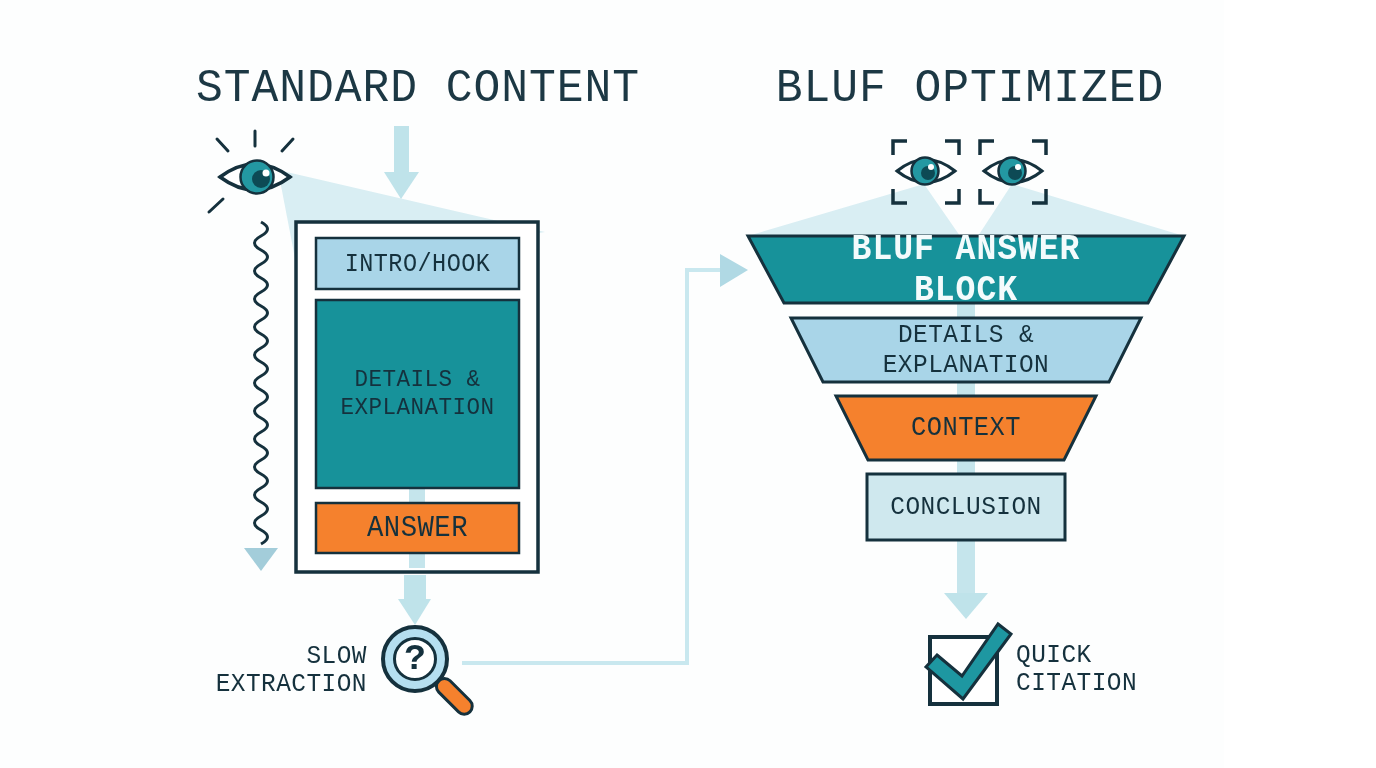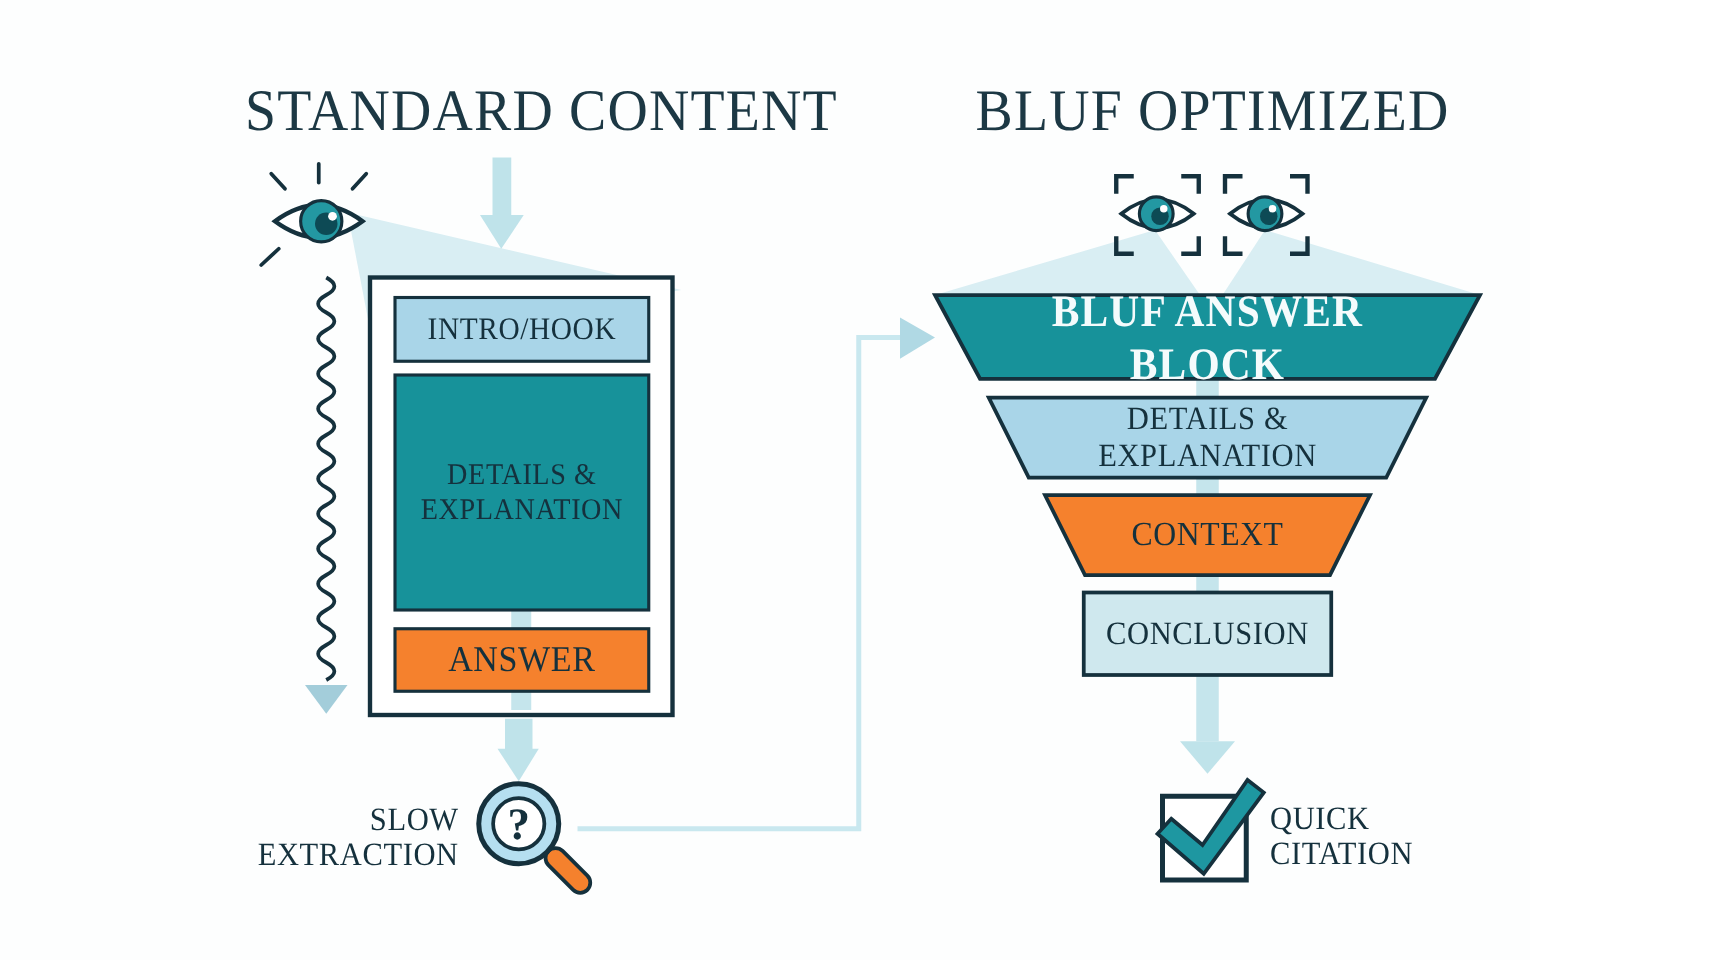--- a/index.html
+++ b/index.html
@@ -8,21 +8,21 @@
     --lblue:#a9d5e8;
     --pale:#cfe8ee;
     --orange:#f5812d;
     --band:#bfe3ea;
     --beam:#d9eef3;
     --connector:#c9e8ef;
   }
   html,body{margin:0;padding:0;background:#ffffff;}
   .canvas{
     position:relative;width:1224px;height:768px;background:#fdfefe;overflow:hidden;
-    font-family:Liberation Serif, serif;color:var(--navy);
+    font-family:Liberation Mono, monospace;color:var(--navy);
   }
   .art{position:absolute;left:0;top:0;}
   .t{position:absolute;color:var(--navy);}
   .title{
     font-size:47px;font-weight:400;letter-spacing:1px;text-align:center;
     transform:scaleX(.95);transform-origin:center;white-space:nowrap;color:#1c3844;
   }
   .lbl{
     display:flex;align-items:center;justify-content:center;text-align:center;
     font-weight:500;letter-spacing:.5px;transform:scaleX(.94);transform-origin:center;

